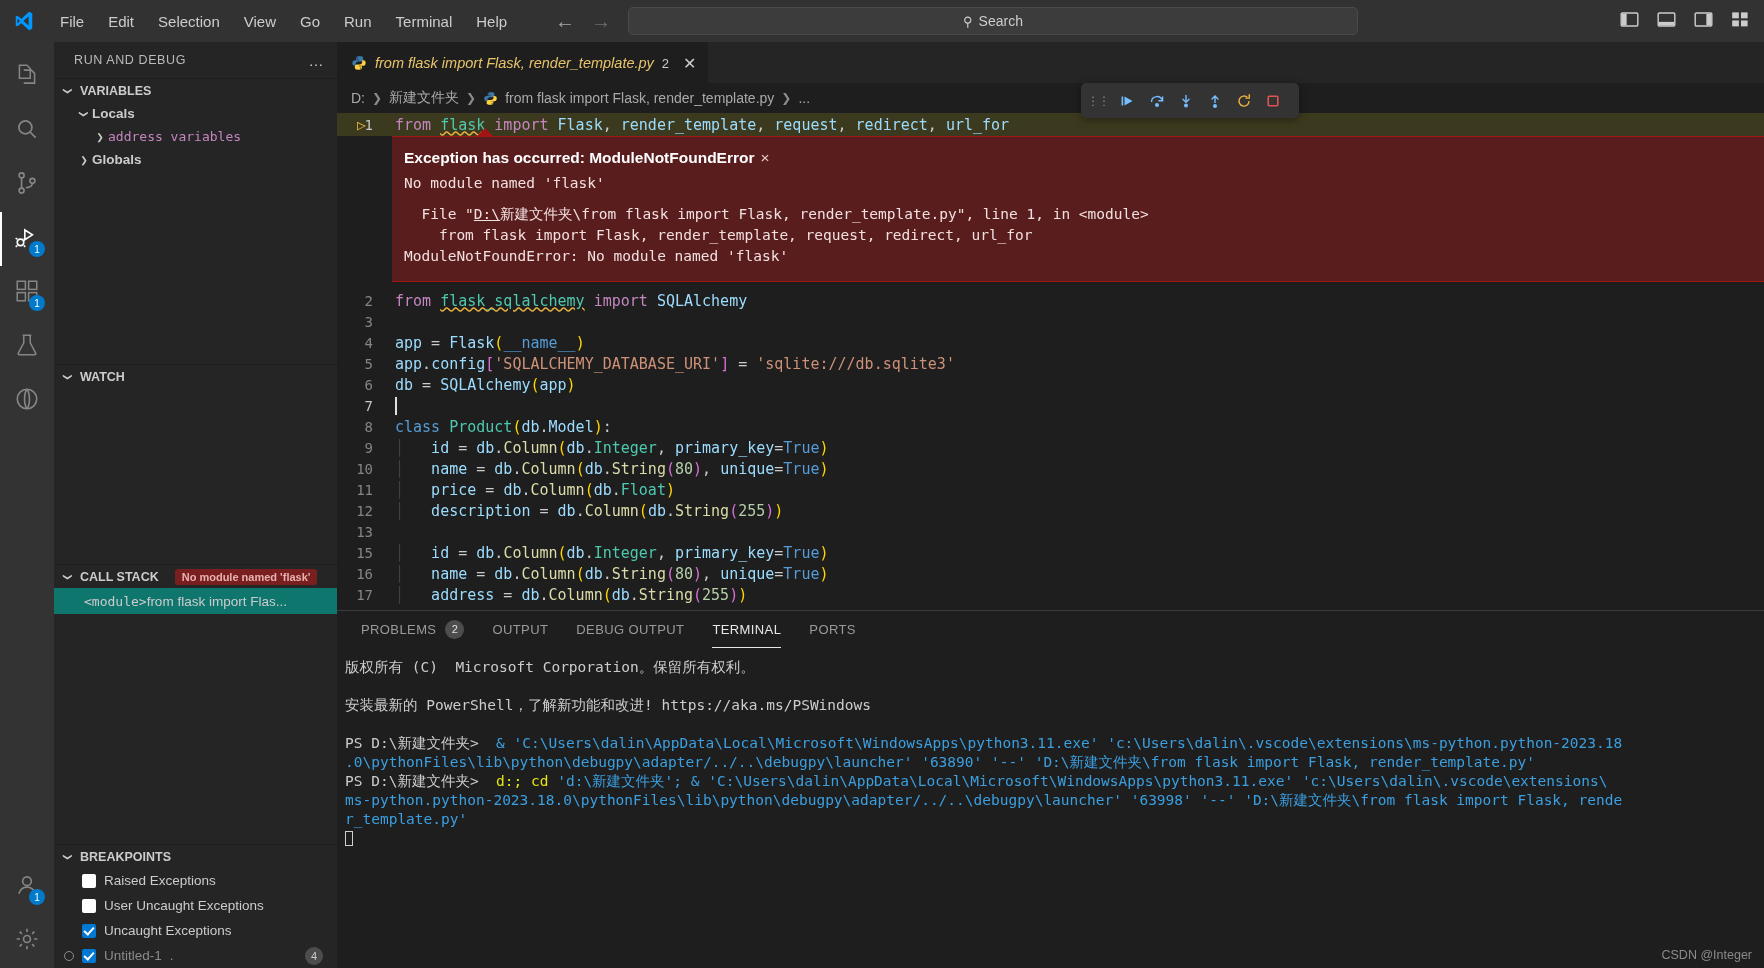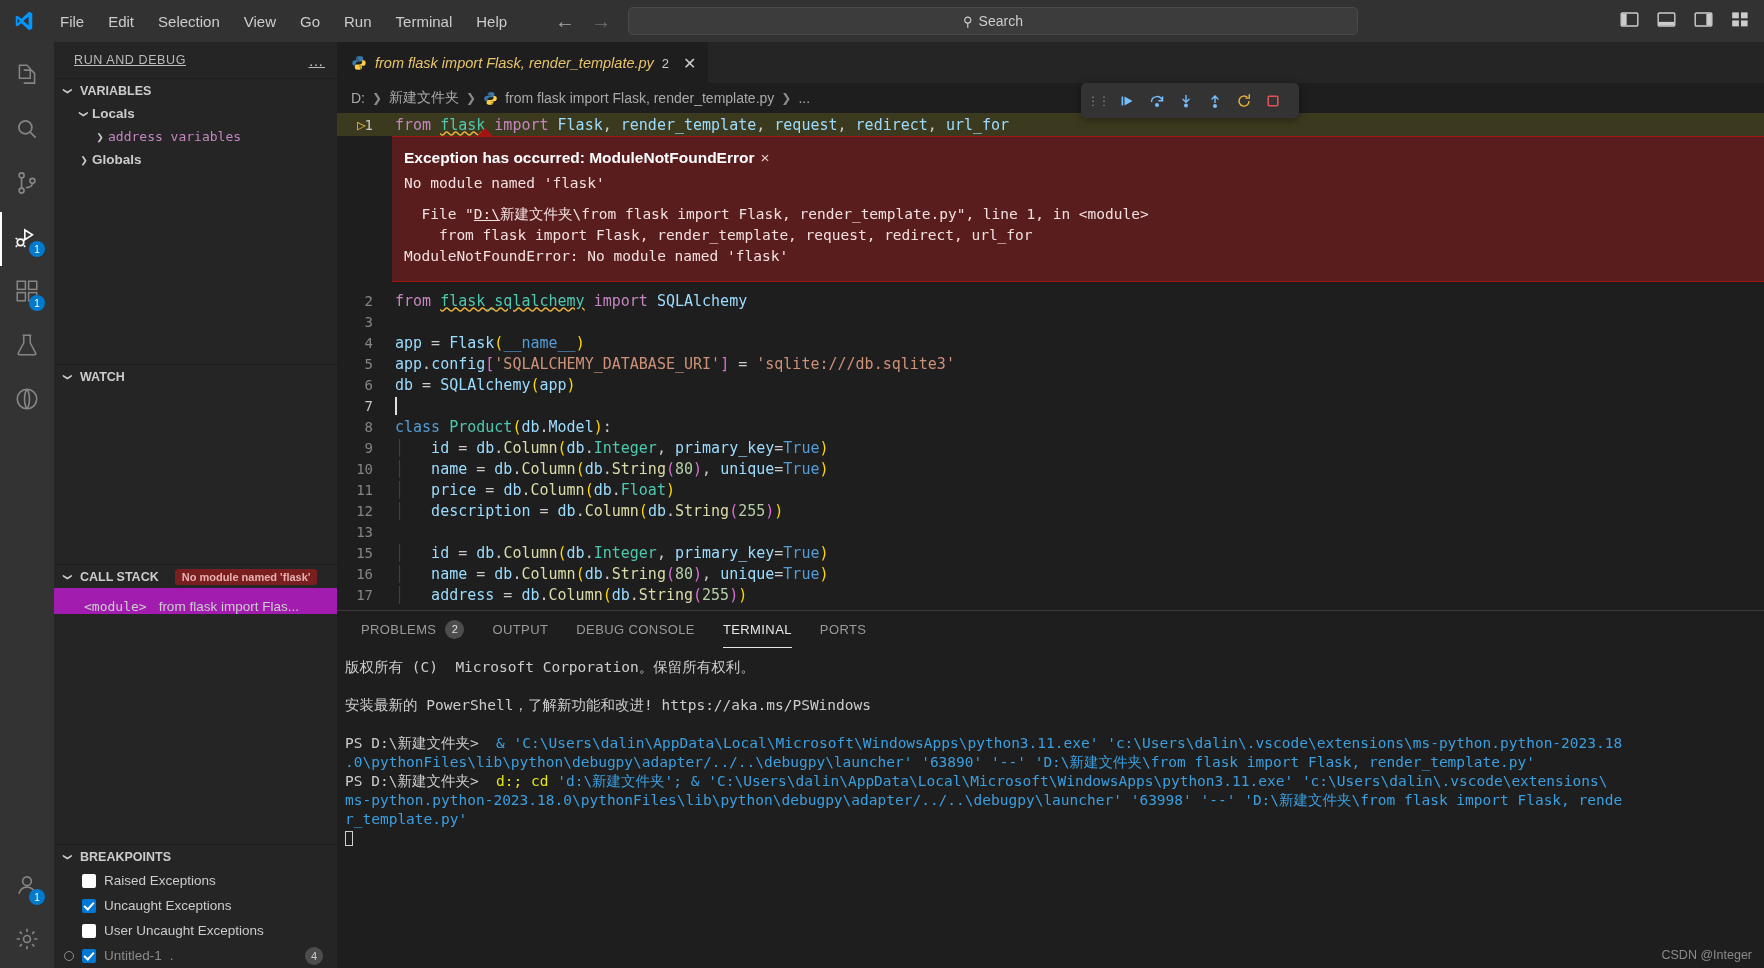--- a/index.html
+++ b/index.html
@@ -54,21 +54,21 @@
     font-size: 10px; border-radius: 8px; min-width: 16px; height: 16px;
     display: flex; align-items: center; justify-content: center; padding: 0 4px;
     font-family: "Liberation Sans", sans-serif;
   }
   .act-spacer { flex: 1; }
 
   
   .sidebar { width: 283px; background: #252526; flex: 0 0 283px; display: flex; flex-direction: column; }
   .sidebar-title {
     height: 36px; display: flex; align-items: center; padding: 0 12px 0 20px;
-    color: #bbbbbb; font-size: 12.5px; letter-spacing: 0.6px; justify-content: space-between; text-decoration: underline;
+    color: #bbbbbb; font-size: 12.5px; letter-spacing: 0.6px; justify-content: space-between;
   }
   .sidebar-title .dots { color: #cccccc; font-size: 15px; letter-spacing: 1.5px; }
   .section-header {
     height: 24px; display: flex; align-items: center; gap: 4px;
     color: #cccccc; font-size: 12.5px; font-weight: bold; padding-left: 6px;
     border-top: 1px solid #1e1e1e; position: relative;
   }
   .chev { width: 16px; display: inline-block; text-align: center; font-size: 10px; color: #cccccc; font-weight: normal; }
   .chev.right::before { content: "\276F"; font-size: 9px; }
   .chev.down::before { content: "\276F"; font-size: 9px; display: inline-block; transform: rotate(90deg); }
@@ -78,21 +78,21 @@
   .mono { font-family: "DejaVu Sans Mono", "Liberation Mono", monospace; }
   .var-special { color: #c586c0; font-size: 13px; }
   .bold { font-weight: bold; }
   .sec-variables { height: 286px; }
   .sec-watch { height: 200px; }
   .err-badge {
     background: #7a1f1f; color: #e8b0b0; font-size: 11px; font-weight: bold;
     padding: 2px 7px; border-radius: 3px; margin-left: 12px;
   }
   .callstack-row {
-    background: #a21caf; height: 26px; display: flex; align-items: flex-end; gap: 12px;
+    background: #0f766e; height: 26px; display: flex; align-items: center; 
     padding-left: 30px; font-size: 13.5px; color: #cccccc;
   }
   .cs-module { color: #cccccc; font-family: "DejaVu Sans Mono","Liberation Mono",monospace; font-size: 13px; }
   .sec-callstack { flex: 1; }
   .bp-row { display: flex; align-items: center; height: 25px; padding-left: 28px; gap: 8px; color: #cccccc; font-size: 13.5px; }
   .cbox { width: 14px; height: 14px; border-radius: 2px; background: #ffffff; display: inline-block; flex: 0 0 14px; }
   .cbox.checked { background: #0078d4; position: relative; }
   .cbox.checked::after {
     content: ""; position: absolute; left: 4px; top: 1px; width: 4px; height: 8px;
     border: solid #ffffff; border-width: 0 2px 2px 0; transform: rotate(42deg);
@@ -346,26 +346,26 @@
       <div>
         <div class="section-header">
           <span class="chev down"></span>
           <span>BREAKPOINTS</span>
         </div>
         <div class="bp-row">
           <span class="cbox"></span>
           <span>Raised Exceptions</span>
         </div>
         <div class="bp-row">
+          <span class="cbox"></span>
+          <span>User Uncaught Exceptions</span>
+        </div>
+        <div class="bp-row">
           <span class="cbox checked"></span>
           <span>Uncaught Exceptions</span>
-        </div>
-        <div class="bp-row">
-          <span class="cbox"></span>
-          <span>User Uncaught Exceptions</span>
         </div>
         <div class="bp-row withcirc">
           <span class="circ"></span>
           <span class="cbox checked"></span>
           <span class="dim">Untitled-1</span>
           <span class="dim">.</span>
           <span class="bp-count">4</span>
         </div>
       </div>
     </div>
@@ -527,21 +527,21 @@
       <div class="panel">
         <div class="panel-tabs">
           <div class="ptab">
             <span>PROBLEMS</span>
             <span class="pbadge">2</span>
           </div>
           <div class="ptab">
             <span>OUTPUT</span>
           </div>
           <div class="ptab">
-            <span>DEBUG CONSOLE</span>
+            <span>DEBUG OUTPUT</span>
           </div>
           <div class="ptab active">
             <span>TERMINAL</span>
           </div>
           <div class="ptab">
             <span>PORTS</span>
           </div>
         </div>
 
         <div class="terminal">

